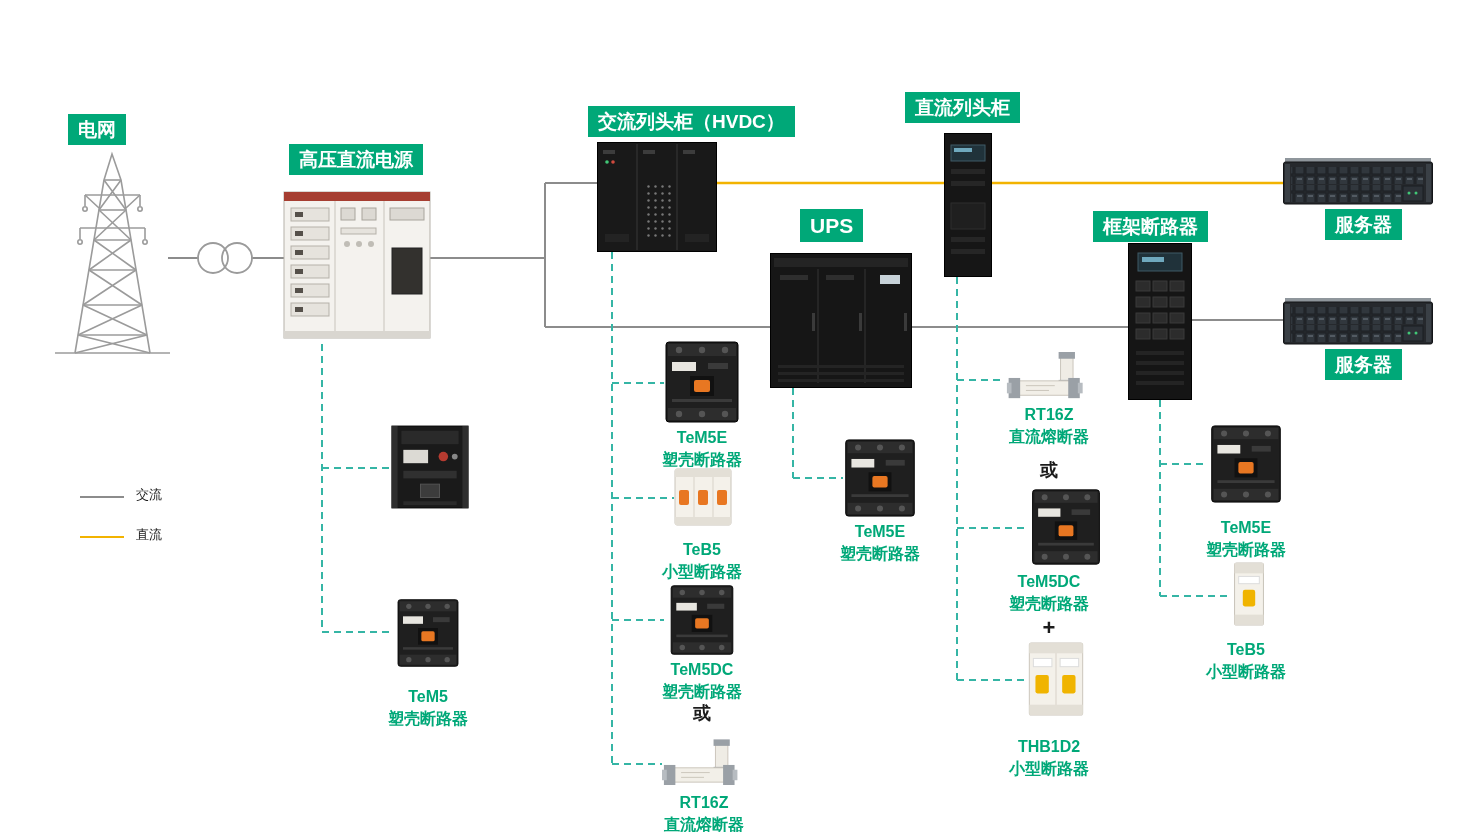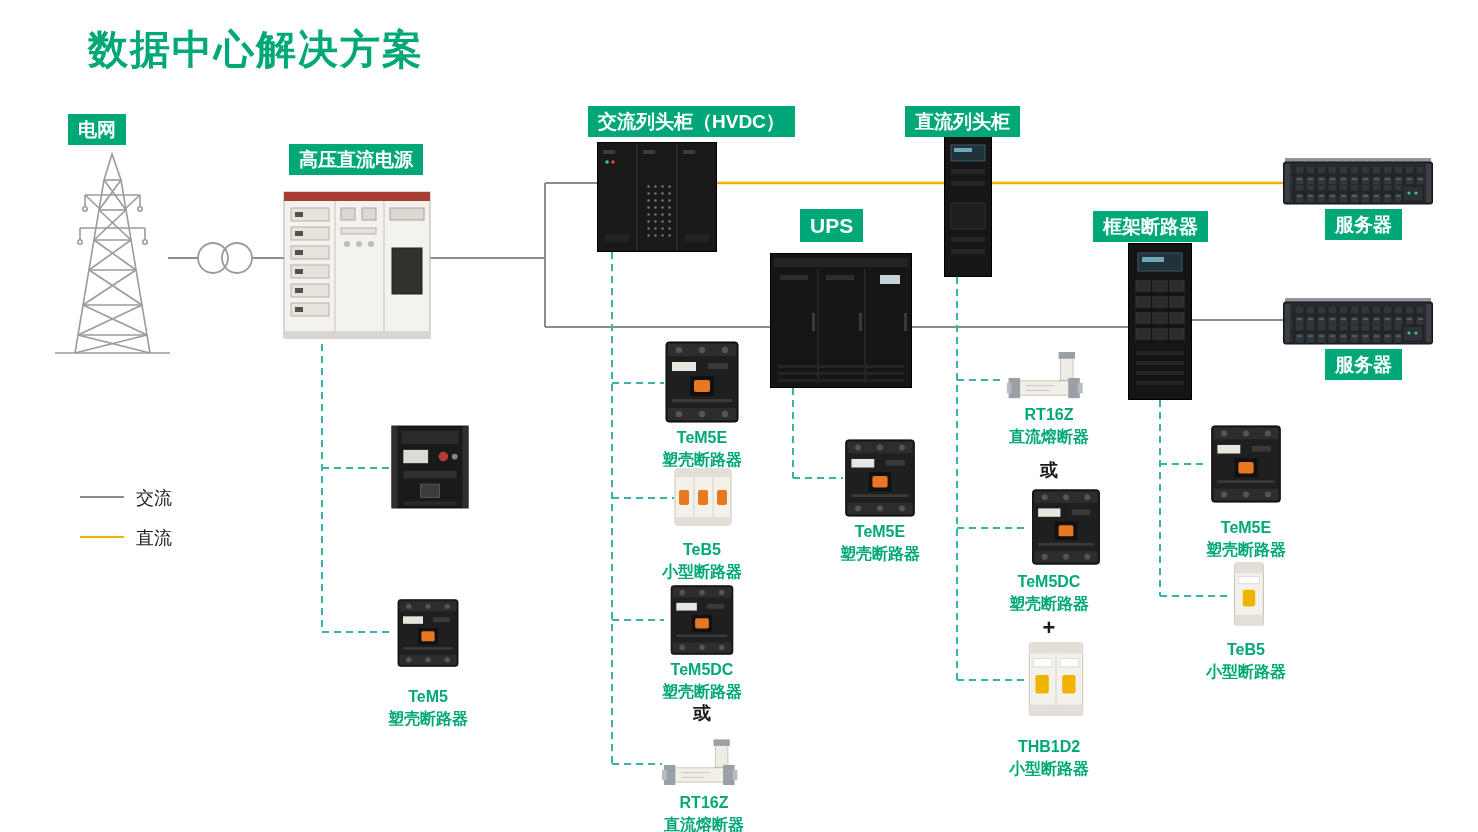--- a/index.html
+++ b/index.html
@@ -19,21 +19,21 @@
   .op.plus{font-size:22px;}
   .equip{position:absolute;z-index:2;}
   .equip svg{display:block;width:100%;height:100%;}
   .lines{position:absolute;left:0;top:0;z-index:1;}
   .ac-line{stroke:var(--ac);stroke-width:2;fill:none;}
   .dc-line{stroke:var(--dc);stroke-width:2.5;fill:none;}
   .dash-line{stroke:var(--teal);stroke-width:2;fill:none;stroke-dasharray:7 5;}
   .legend-line{position:absolute;width:44px;height:0;border-top:2.5px solid;z-index:4;}
   .legend-line.ac{border-color:var(--ac);}
   .legend-line.dc{border-color:var(--dc);}
-  .legend-text{position:absolute;font-size:18px;color:#1a1a1a;z-index:4;}
+  .legend-text{position:absolute;font-size:13px;color:#1a1a1a;z-index:4;}
 </style>
 </head>
 <body>
 
 <svg width="0" height="0" style="position:absolute" aria-hidden="true">
   <defs>
     <pattern id="slotPat" width="11" height="17" patternUnits="userSpaceOnUse">
       <rect x="1" y="1" width="9" height="15" fill="#31373d" stroke="#1b1f23" stroke-width="1"></rect>
       <rect x="3" y="3" width="5" height="2" fill="#525a62"></rect>
     </pattern>
@@ -158,26 +158,25 @@
       <path class="dash-line" d="M957,380 H1005"></path>
       <path class="dash-line" d="M957,528 H1028"></path>
       <path class="dash-line" d="M957,680 H1028"></path>
 
       <path class="dash-line" d="M1160,400 V596"></path>
       <path class="dash-line" d="M1160,464 H1208"></path>
       <path class="dash-line" d="M1160,596 H1232"></path>
     </g>
   </svg>
 
-  <div class="title">数据中心解决方案</div>
 
   <div class="tag" style="left:68px;top:114px">电网</div>
   <div class="tag" style="left:289px;top:144px">高压直流电源</div>
   <div class="tag" style="left:588px;top:106px">交流列头柜（HVDC）</div>
-  <div class="tag" style="left:905px;top:106px">直流列头柜</div>
+  <div class="tag" style="left:905px;top:92px">直流列头柜</div>
   <div class="tag big" style="left:800px;top:209px">UPS</div>
   <div class="tag" style="left:1093px;top:211px">框架断路器</div>
   <div class="tag" style="left:1325px;top:209px">服务器</div>
   <div class="tag" style="left:1325px;top:349px">服务器</div>
 
   <div class="legend-line ac" style="left:80px;top:496px"></div>
   <div class="legend-text" style="left:136px;top:486px">交流</div>
   <div class="legend-line dc" style="left:80px;top:536px"></div>
   <div class="legend-text" style="left:136px;top:526px">直流</div>
 

